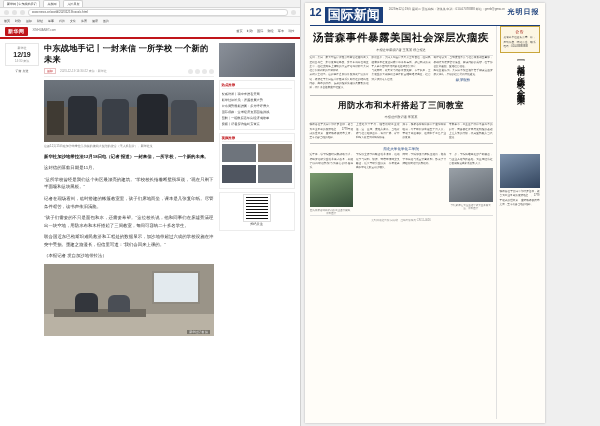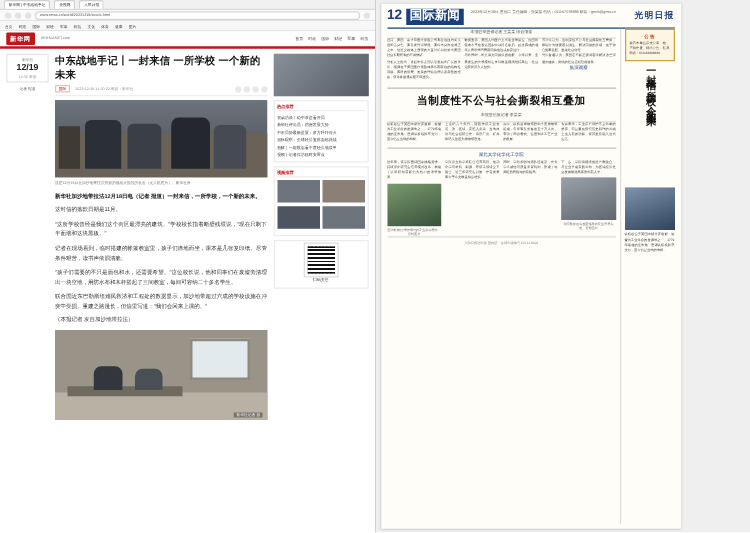--- a/index.html
+++ b/index.html
@@ -73,21 +73,21 @@
   .qrbox{width:22px;height:22px;background:
      repeating-linear-gradient(0deg,#111 0 1.5px,#fff 1.5px 3px),
      repeating-linear-gradient(90deg,#111 0 1.5px,transparent 1.5px 3px);
      border:2px solid #fff;outline:1px solid #ddd;margin:0 auto;}
 
   
   .right{width:300px;height:426px;background:#efefef;position:relative;overflow:hidden;}
   .paper{position:absolute;left:4px;top:3px;width:240px;height:420px;background:#fffdf8;box-shadow:0 0 2px rgba(0,0,0,.25);padding:4px 5px;box-sizing:border-box;display:flex;flex-direction:column;}
   .nphdr{display:flex;align-items:flex-start;border-bottom:1.5px solid #1b3f7a;padding-bottom:2px;}
   .npnum{font-size:11px;font-weight:bold;color:#1b3f7a;line-height:1;margin-right:3px;}
-  .npsec{font-size:10px;font-weight:bold;color:#1b3f7a;background:#1b3f7a;color:#fff;padding:0 3px;line-height:1.25;}
+  .npsec{font-size:13px;font-weight:bold;color:#1b3f7a;background:#1b3f7a;color:#fff;padding:0 3px;line-height:1.25;}
   .npmeta{font-size:3px;color:#666;margin-left:6px;line-height:1.6;flex:1;}
   .npmast{font-size:7px;color:#1b3f7a;font-weight:bold;letter-spacing:1px;align-self:flex-start;}
 
   .nplead{font-size:10.5px;font-weight:bold;color:#111;text-align:center;padding:5px 2px 3px 2px;letter-spacing:.5px;}
   .npsub{font-size:3.2px;color:#555;text-align:center;padding-bottom:3px;border-bottom:1px solid #ddd;}
 
   .npbody{display:flex;gap:3px;flex:1;min-height:0;}
   .npcolwrap{flex:1;display:flex;flex-direction:column;min-width:0;}
   .npcols{display:flex;gap:3px;}
   .npcol{flex:1;min-width:0;}
@@ -256,39 +256,40 @@
         <div class="npnum">12</div>
         <div class="npsec">国际新闻</div>
         <div class="npmeta">2023年12月19日  星期二  责任编辑：张某某  电话：010-67078888  邮箱：gmrb@gmw.cn</div>
         <div class="npmast">光明日报</div>
       </div>
 
       <div class="npbody">
 
         <div class="npcolwrap">
 
+          <div class="nplead">汤普森事件暴露美国社会深层次痼疾</div>
           <div class="npsub">本报驻华盛顿记者  王某某  综合报道</div>
 
           <div class="npcols">
             <div class="npcol">
               <div class="txt">近日，美国一家大型医疗保险公司高管在纽约街头遭枪击身亡一案引发舆论哗然。案件本身尚在调查之中，但社交媒体上涌现的大量评论却折射出美国社会长期积累的不满情绪。</div>
               <div class="txt">分析人士指出，这起事件之所以引发如此广泛的讨论，根源在于美国医疗保险体系长期存在的结构性问题。高昂的保费、复杂的理赔流程以及频繁的拒赔，使许多普通家庭不堪重负。</div>
             </div>
             <div class="npcol">
               <div class="txt">数据显示，美国人均医疗支出居全球首位，但国民健康水平在发达国家中却排名靠后。超过四成的成年人表示曾因费用问题推迟或放弃治疗。</div>
               <div class="txt">与此同时，枪支暴力问题依然难解。今年以来，全美发生的大规模枪击事件数量继续维持高位，社会治安状况令人担忧。</div>
             </div>
             <div class="npcol">
               <div class="txt">有评论认为，当制度性不公与社会撕裂相互叠加，极端行为便更容易滋生。解决问题的关键，在于弥合贫富差距、重建社会信任。</div>
               <div class="txt">舆论普遍认为，美国若不能正视并着手解决这些深层次痼疾，类似的社会悲剧恐难避免。</div>
               <div class="nphead3sm">纵深观察</div>
             </div>
           </div>
 
-          <div class="nphead2">当制度性不公与社会撕裂相互叠加</div>
+          <div class="nphead2">用防水布和木杆搭起了三间教室</div>
           <div class="npsub">本报驻伦敦记者  李某某</div>
 
           <div class="npcols">
             <div class="npcol">
               <div class="txt">铁桥谷位于英国中部什罗普郡，被誉为工业革命的发源地之一。1779年建成的世界第一座铸铁桥横跨塞文河，至今仍是当地的地标。</div>
             </div>
             <div class="npcol">
               <div class="txt">上世纪六十年代，随着传统工业衰退，这一区域一度陷入萧条。当地政府与社会组织合作，将旧厂房、矿井和码头改造为博物馆群落。</div>
             </div>
             <div class="npcol">

